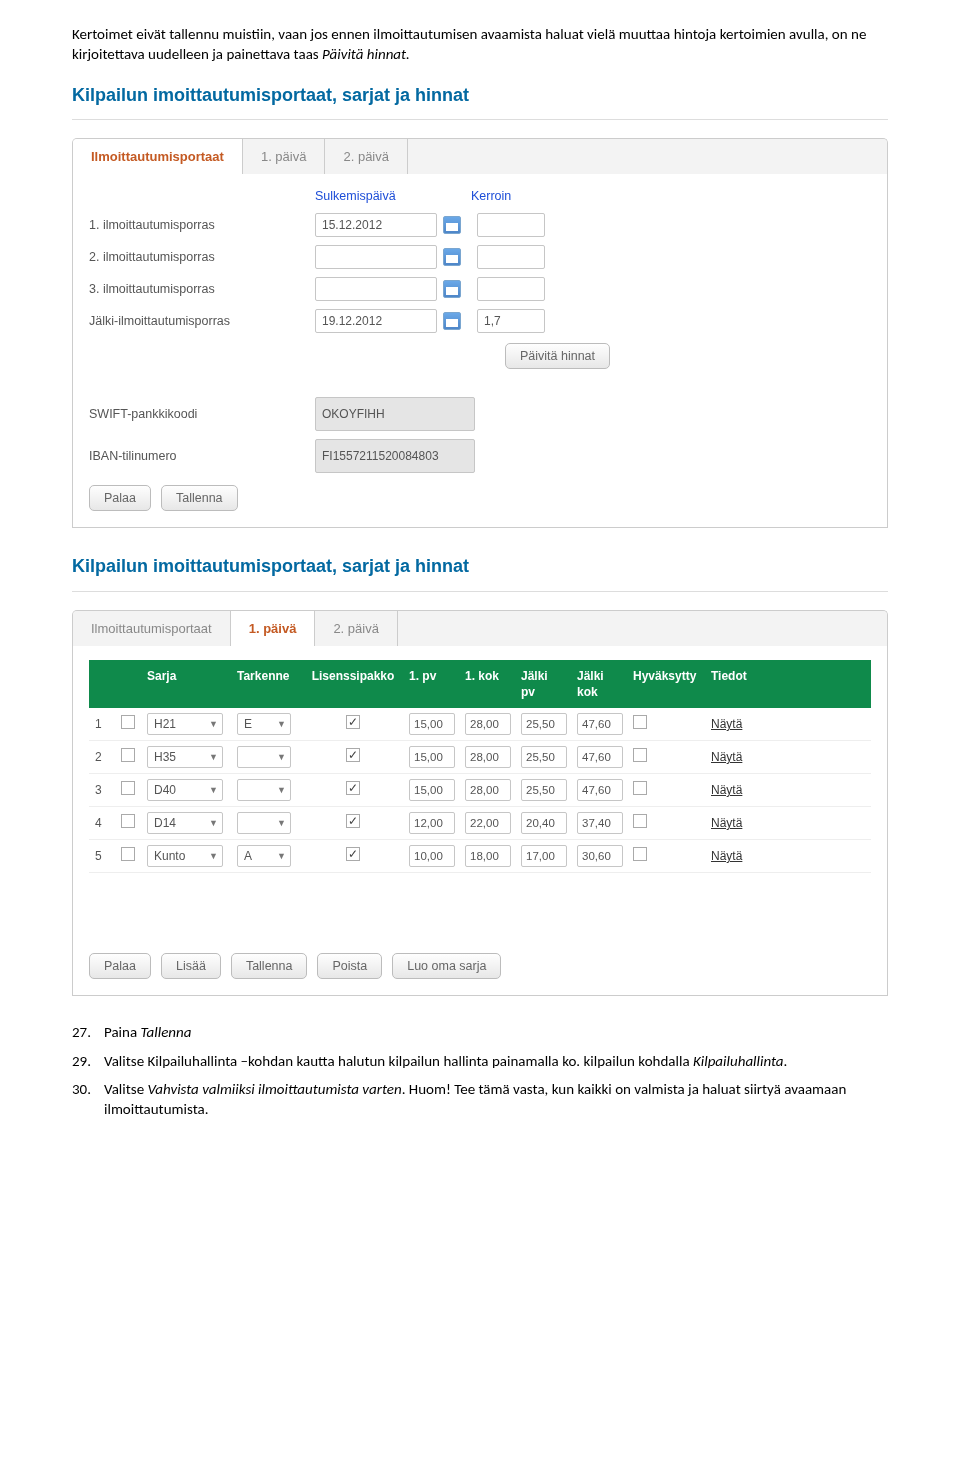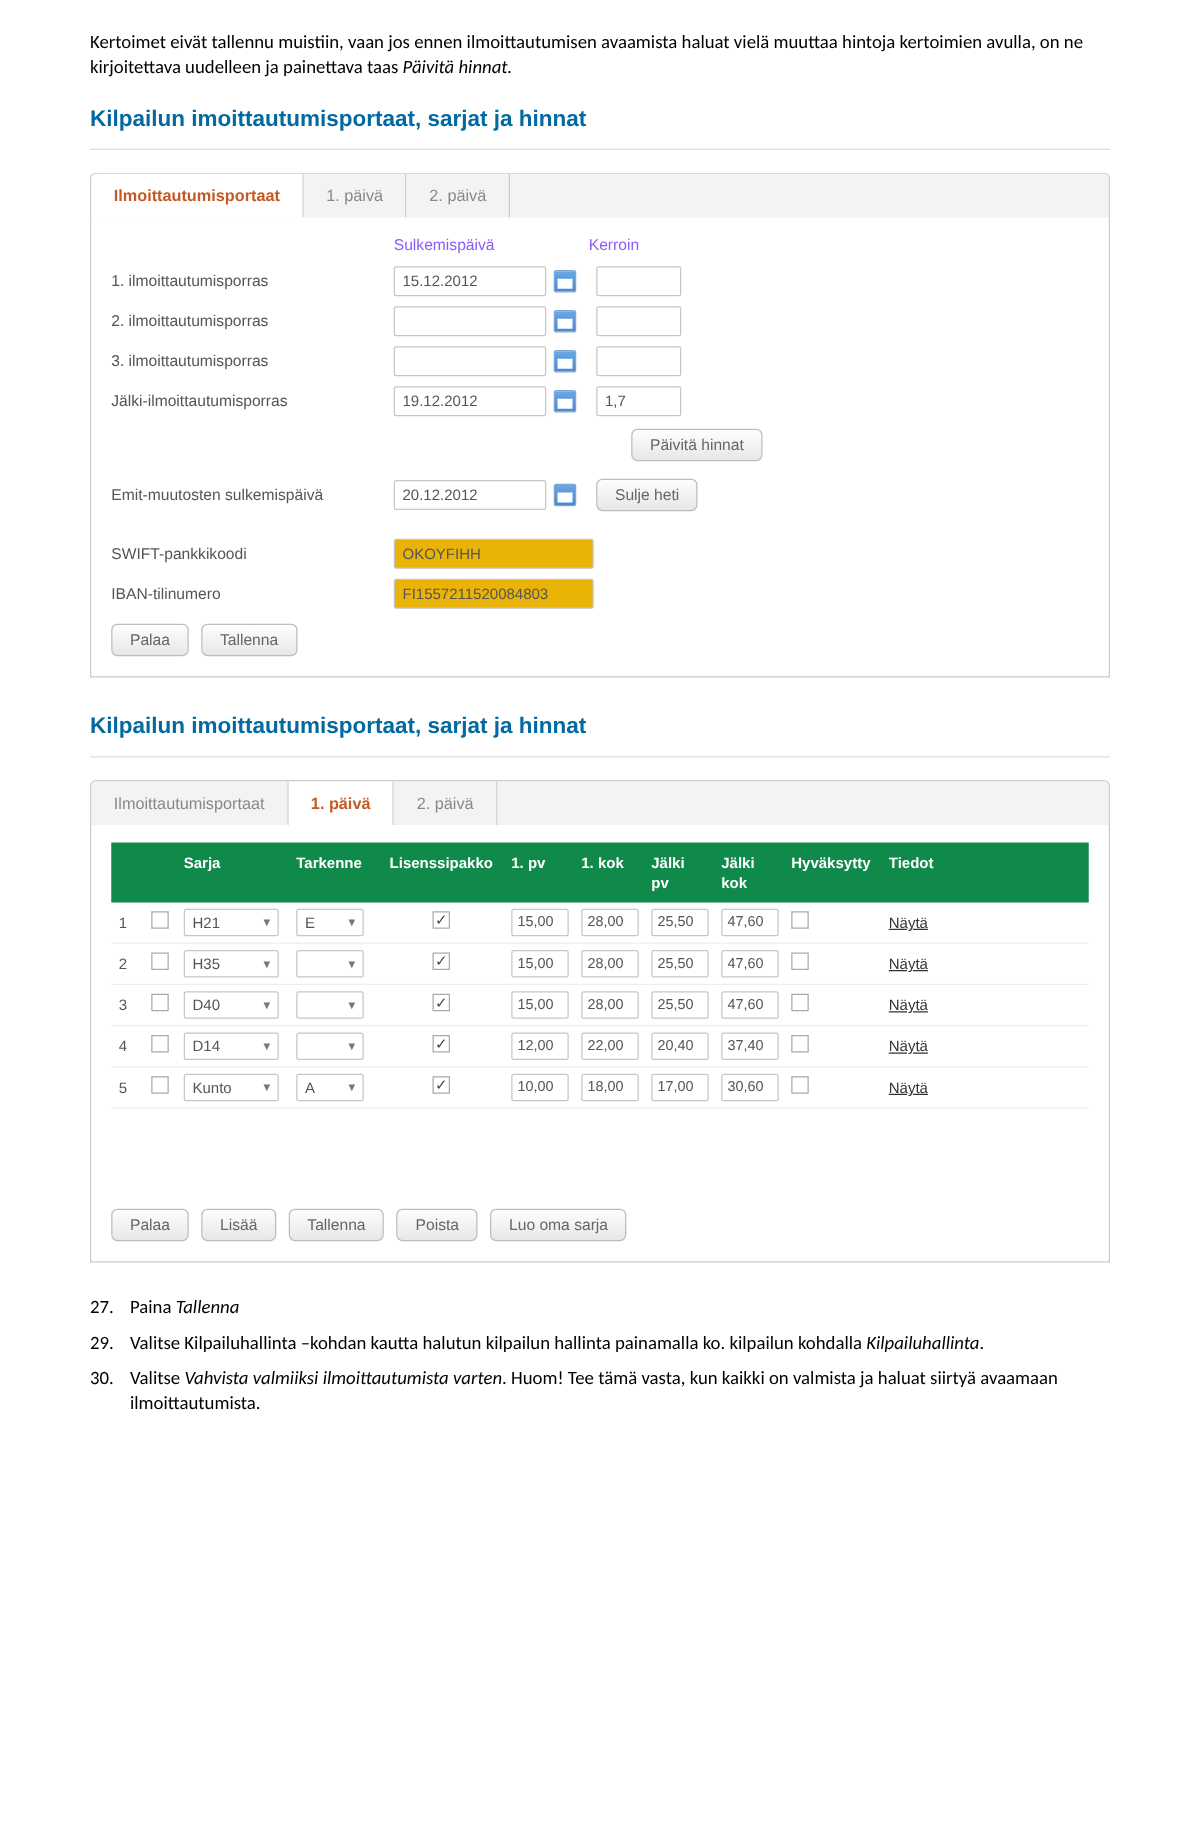--- a/index.html
+++ b/index.html
@@ -58,21 +58,21 @@
   .panel {
     border: 1px solid #ccc;
     border-top: none;
     padding: 14px 16px 16px 16px;
     background: #fff;
   }
   .form-heads {
     display: flex;
     margin-bottom: 8px;
     font-size: 12.5px;
-    color: #8b5cf6;
+    color: #1d4ed8;
   }
   .fh-label { width: 226px; }
   .fh-col1 { width: 156px; }
   .fh-col2 { width: 120px; }
   .form-row {
     display: flex;
     align-items: center;
     margin-bottom: 8px;
     font-size: 12.5px;
   }
@@ -109,23 +109,23 @@
     display: inline-flex; align-items: center; justify-content: center;
     height: 26px; padding: 0 14px;
     border: 1px solid #bcbcbc; border-radius: 5px;
     background: linear-gradient(#fefefe,#e7e7e7);
     color: #666; font-size: 12.5px;
     cursor: pointer;
   }
   .btn-row { display: flex; gap: 10px; margin-top: 12px; }
   .right-btn { display: flex; justify-content: flex-start; margin: 10px 0 14px 388px; padding-left: 28px; }
   .text-input {
-    width: 160px; height: 24px;
+    width: 160px; height: 34px;
     border: 1px solid #c6c6c6; border-radius: 2px;
-    background: #eab308; padding: 0 6px; font-size: 12px; color: #555;
+    background: #e5e5e5; padding: 0 6px; font-size: 12px; color: #555;
     display: flex; align-items: center;
   }
   
   .tbl { width: 100%; }
   .thead {
     background: #0f8a4b;
     color: #fff;
     display: flex;
     font-size: 12px;
     font-weight: 600;
@@ -217,27 +217,20 @@
       <div class="lbl">Jälki-ilmoittautumisporras</div>
       <div class="date-input">19.12.2012</div>
       <div class="cal-icon"></div>
       <div class="kerroin-input">1,7</div>
     </div>
 
     <div class="right-btn">
       <div class="btn">Päivitä hinnat</div>
     </div>
 
-    <div class="form-row">
-      <div class="lbl">Emit-muutosten sulkemispäivä</div>
-      <div class="date-input">20.12.2012</div>
-      <div class="cal-icon"></div>
-      <div style="width:16px"></div>
-      <div class="btn">Sulje heti</div>
-    </div>
 
     <div style="height:14px"></div>
 
     <div class="form-row">
       <div class="lbl">SWIFT-pankkikoodi</div>
       <div class="text-input">OKOYFIHH</div>
     </div>
     <div class="form-row">
       <div class="lbl">IBAN-tilinumero</div>
       <div class="text-input">FI1557211520084803</div>

